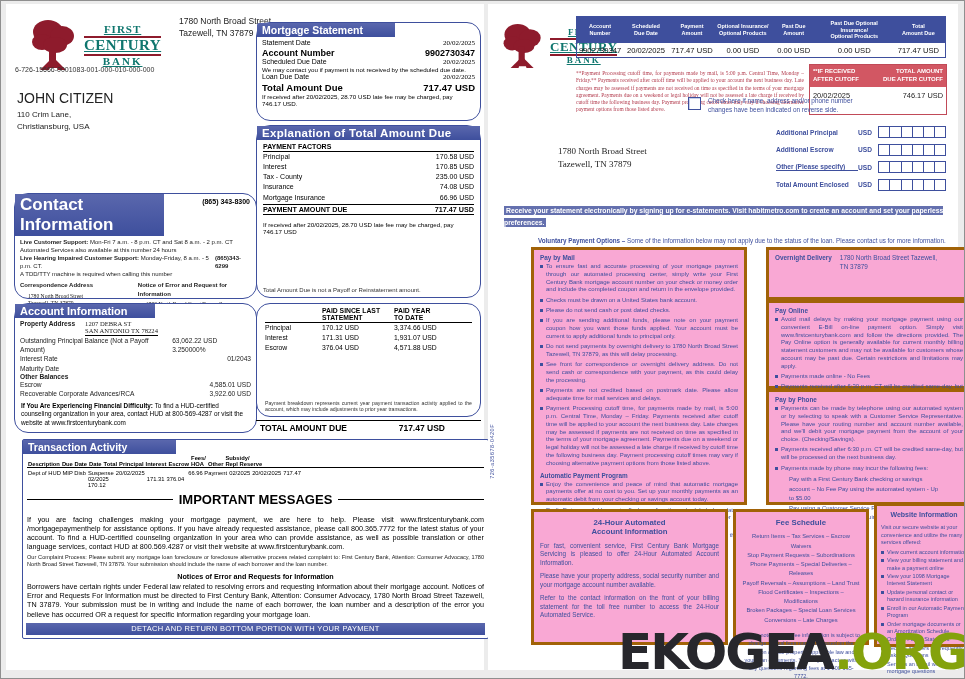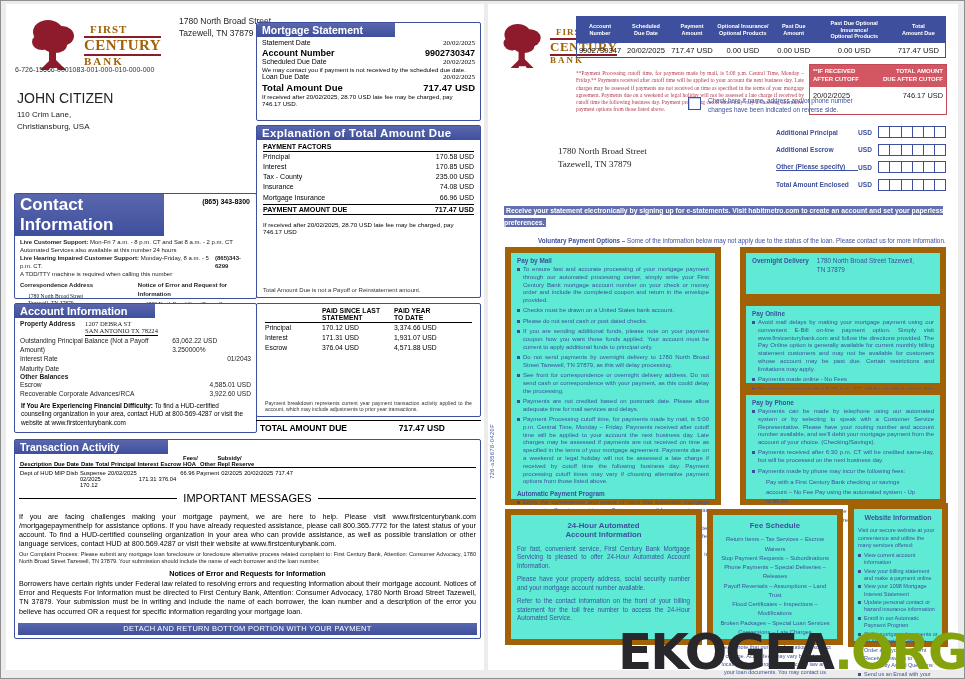--- a/index.html
+++ b/index.html
@@ -7,29 +7,29 @@
   body { font-family:"Liberation Sans", sans-serif; background:#ececec; }
   .canvas { position:relative; width:965px; height:679px; background:#ececec;
             border:1px solid #8f8f8f; overflow:hidden; }
   .page { position:absolute; background:#fff; }
   .page1 { left:5px; top:3px; width:478px; height:666px; }
   .page2 { left:487px; top:3px; width:470px; height:666px; }
 
   
   .logo { position:absolute; display:flex; align-items:center; gap:4px; }
   .logo svg { display:block; }
-  .logotext { font-family:"Liberation Serif", serif; font-weight:bold; color:#a16207;
-              line-height:1; }
+  .logotext { font-family:"Liberation Serif", serif; font-weight:bold; color:#0f766e;
+              text-align:center; line-height:1;text-decoration:underline; }
   .logotext .l1 { font-size:11px; letter-spacing:1px; border-bottom:2px solid #8e1b2c; padding:0 6px 1px; }
   .logotext .l2 { font-size:15px; letter-spacing:0.5px; border-bottom:2px solid #8e1b2c; padding-bottom:1px; }
   .logotext .l3 { font-size:11px; letter-spacing:2px; }
 
   .navybar { background:linear-gradient(180deg,#5a67ad,#3e4f9d); color:#fff;
              font-weight:bold; padding:1px 5px; }
-  .box { position:absolute; border:1.6px solid #3e4f9d; border-radius:2px; background:#fff; }
+  .box { position:absolute; border:1.6px solid #3e4f9d; border-radius:14px; background:#fff; }
   .row { display:flex; justify-content:space-between; }
   .serif { font-family:"Liberation Serif", serif; }
   .pre { white-space:pre-line; }
   .b { font-weight:bold; }
 
   
   .bank-addr { position:absolute; left:173px; top:12px; font-size:8.5px; color:#222; line-height:1.4; }
   .mailcode { position:absolute; left:9px; top:62px; font-size:7px; color:#333; }
   .recipient { position:absolute; left:11px; top:84px; font-size:8px; color:#222; line-height:1.5; }
   .recipient .rname { font-size:14px; }
@@ -74,28 +74,28 @@
   .ppb-in { padding:3px 8px; }
   .ppb-head { display:flex; font-size:6.8px; font-weight:bold; border-bottom:1.4px solid #000; padding-bottom:1px; }
   .ppb-head .h1 { margin-left:auto; width:72px; } .ppb-head .h2 { width:78px; }
   .ppb-row { display:flex; font-size:6.8px; line-height:1.5; }
   .ppb-row .c0 { flex:1; } .ppb-row .c1 { width:72px; } .ppb-row .c2 { width:78px; }
   .ppb-foot { position:absolute; left:8px; bottom:4px; right:8px; font-size:5.2px; color:#333; text-align:justify; }
   .grand-total { position:absolute; left:250px; top:416px; width:225px; display:flex;
                  font-size:8.5px; font-weight:bold; border-top:1.6px solid #000; padding:2px 8px 0 4px; }
   .grand-total span:last-child { margin-left:auto; margin-right:28px; }
 
-  .tx-box { left:8px; top:435px; width:467px; height:200px; border-radius:2px; }
+  .tx-box { left:16px; top:435px; width:467px; height:200px; border-radius:2px; }
   .tx-box .navybar { font-size:10.5px; width:33%; }
   .tx-in { padding:1px 4px; }
   .tx-head { display:flex; font-size:5.8px; font-weight:bold; border-bottom:1.4px solid #000;
              align-items:flex-end; }
   .tx-head > div, .tx-row > div { padding:0 1px; }
   .tx-row { display:flex; font-size:5.8px; margin-top:2px; }
-  .im-head { font-size:11px; font-weight:normal; margin-top:4px;
+  .im-head { font-size:13px; font-weight:bold; margin-top:4px;
              display:flex; align-items:center; gap:6px; }
   .im-head::before,.im-head::after { content:""; flex:1; border-bottom:1px solid #000; }
   .im-p1 { font-size:7.2px; text-align:justify; margin-top:8px; line-height:1.25; }
   .im-p2 { font-size:5.6px; text-align:justify; margin-top:3px; line-height:1.3; color:#222; }
   .im-sub { text-align:center; font-size:7.2px; font-weight:bold; margin-top:3px; }
   .im-p3 { font-size:7.2px; text-align:justify; margin-top:1px; line-height:1.3; }
   .detach { position:absolute; left:3px; right:3px; bottom:3px; height:12px;
             background:linear-gradient(180deg,#5a67ad,#3e4f9d); color:#fff; font-size:7.5px;
             text-align:center; line-height:12px; letter-spacing:0.3px; }
 
@@ -131,21 +131,21 @@
            background:repeating-linear-gradient(90deg,transparent 0 10.3px,#3e4f9d 10.3px 11.3px); }
 
   .remit { position:absolute; left:70px; top:141px; font-family:"Liberation Serif", serif;
            font-size:9px; color:#222; line-height:1.4; }
 
   .estmt { position:absolute; left:16px; top:201px; width:446px; font-size:6.8px; line-height:1.7; }
   .estmt span { background:#6470ae; color:#fff; font-weight:bold; padding:1px 2px; }
 
   .vol-head { position:absolute; left:50px; top:233px; width:412px; font-size:6.3px; color:#3e4f9d; line-height:1.3; }
 
-  .p2box { position:absolute; border:6px solid #a16207; background:#5eead4; padding:4px 6px; }
+  .p2box { position:absolute; border:3px solid #a16207; background:#f9a8d4; padding:4px 6px;margin-left:26px; }
   .sec-title { font-size:6.4px; font-weight:bold; color:#3e4f9d; margin-bottom:2px; }
   .bullets .bullet { display:flex; gap:3px; margin-bottom:2.5px; }
   .dot { width:3px; height:3px; background:#3e4f9d; margin-top:2px; flex:none; }
   .bt { font-size:6px; color:#3e4f9d; line-height:1.3; text-align:justify; flex:1; }
 
   .mail-box { left:17px; top:243px; width:216px; height:258px; }
   .overnight-box { left:252px; top:243px; width:206px; height:53px; display:flex; gap:8px; }
   .ov-label { font-size:6.4px; font-weight:bold; color:#3e4f9d; }
   .ov-addr { font-size:6.4px; color:#3e4f9d; white-space:pre-line; line-height:1.35; }
   .payonline-box { left:252px; top:296px; width:206px; height:89px; }

